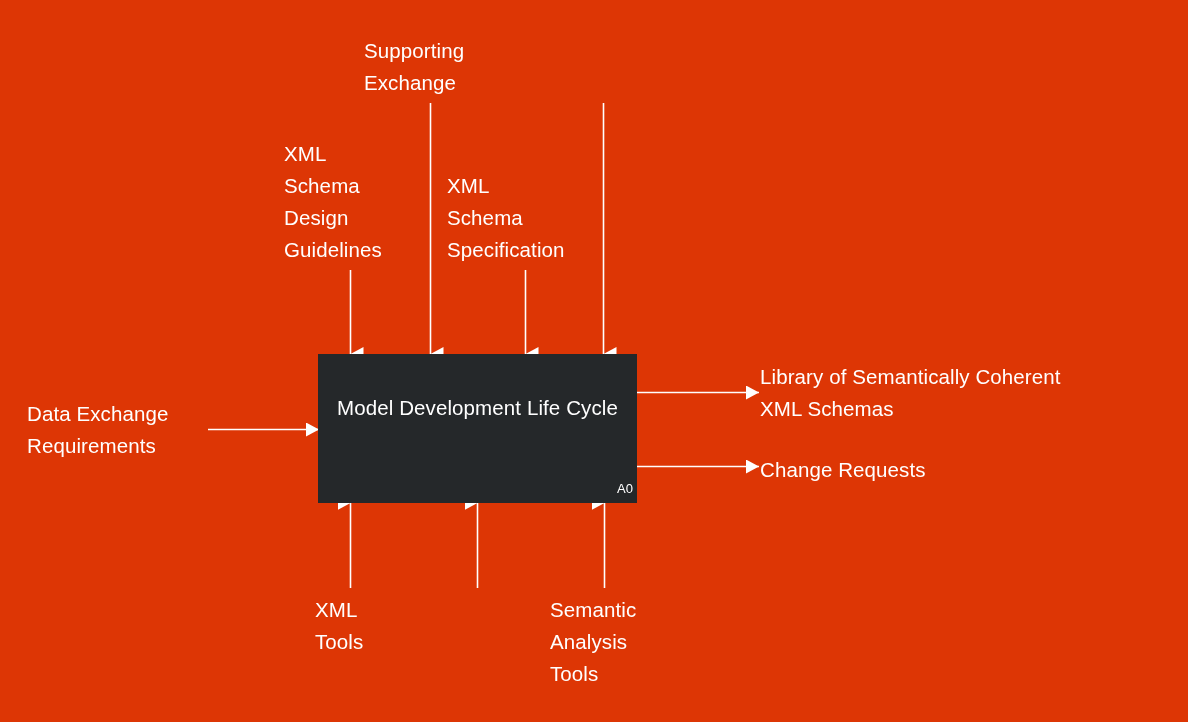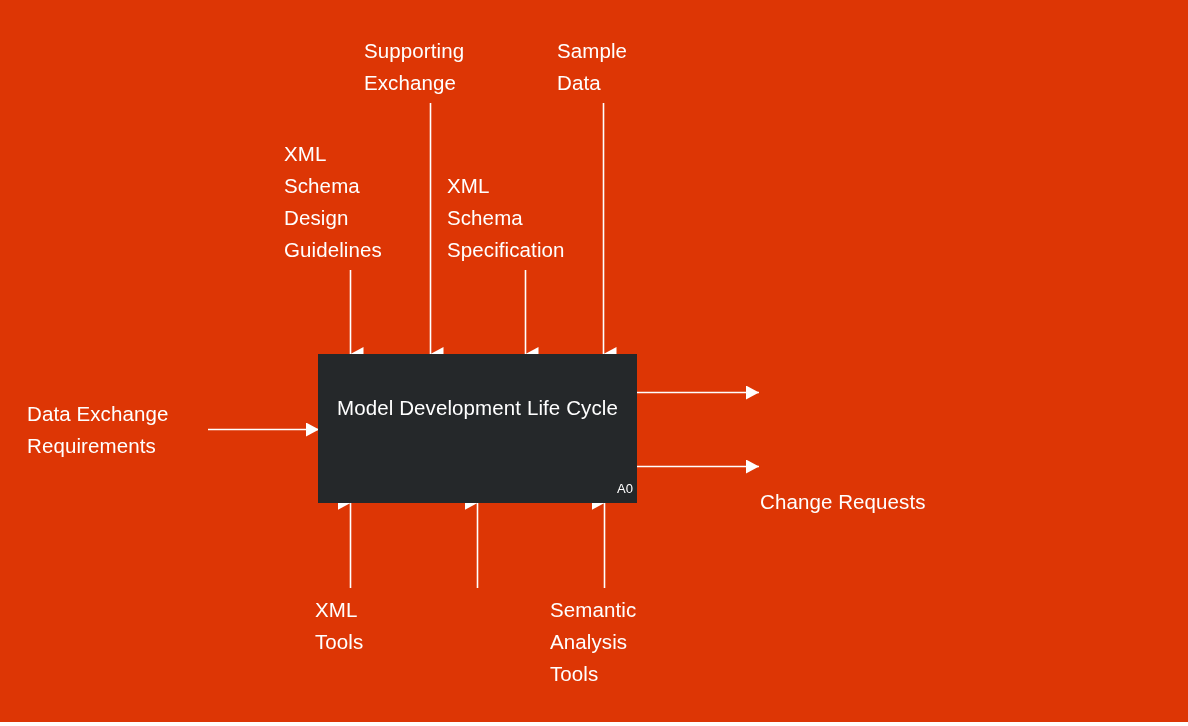--- a/index.html
+++ b/index.html
@@ -68,21 +68,21 @@
     line-height: 32px;
     white-space: pre-line;
     letter-spacing: 0.1px;
   }
   .lbl-ctrl-supporting { left: 364px; top: 35px; }
   .lbl-ctrl-sample     { left: 557px; top: 35px; }
   .lbl-ctrl-design     { left: 284px; top: 138px; }
   .lbl-ctrl-spec       { left: 447px; top: 170px; }
   .lbl-in-data         { left: 27px;  top: 398px; }
   .lbl-out-library     { left: 760px; top: 361px; }
-  .lbl-out-change      { left: 760px; top: 454px; margin-top: 32px; }
+  .lbl-out-change      { left: 760px; top: 454px; }
   .lbl-mech-xml        { left: 315px; top: 594px; }
   .lbl-mech-rule       { left: 431px; top: 594px; }
   .lbl-mech-semantic   { left: 550px; top: 594px; }
 </style>
 </head>
 <body>
 
 <div id="canvas">
 
   <svg class="arrows" viewBox="0 0 1188 726" xmlns="http://www.w3.org/2000/svg">
@@ -121,26 +121,26 @@
 
   <div class="lbl lbl-ctrl-design">XML
 Schema
 Design
 Guidelines</div>
   <div class="lbl lbl-ctrl-supporting">Supporting
 Exchange</div>
   <div class="lbl lbl-ctrl-spec">XML
 Schema
 Specification</div>
-  <div class="lbl lbl-ctrl-sample">Sample
-Data</div>
 
   <div class="lbl lbl-in-data">Data Exchange
 Requirements</div>
 
+  <div class="lbl lbl-out-library">Library of Semantically Coherent
+XML Schemas</div>
   <div class="lbl lbl-out-change">Change Requests</div>
 
   <div class="lbl lbl-mech-xml">XML
 Tools</div>
   <div class="lbl lbl-mech-semantic">Semantic
 Analysis
 Tools</div>
 
   <div id="bottom-strip"></div>
 </div>

